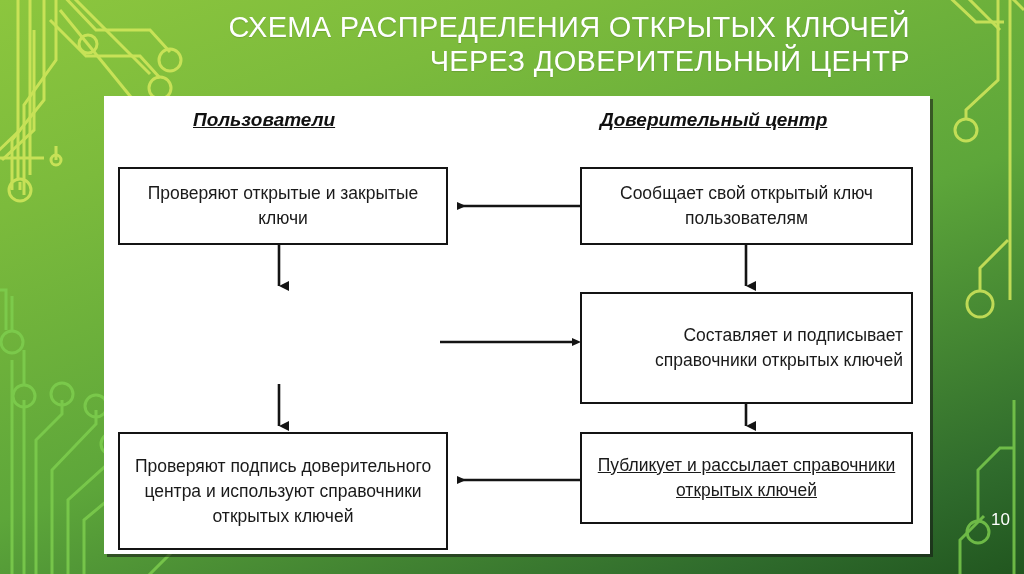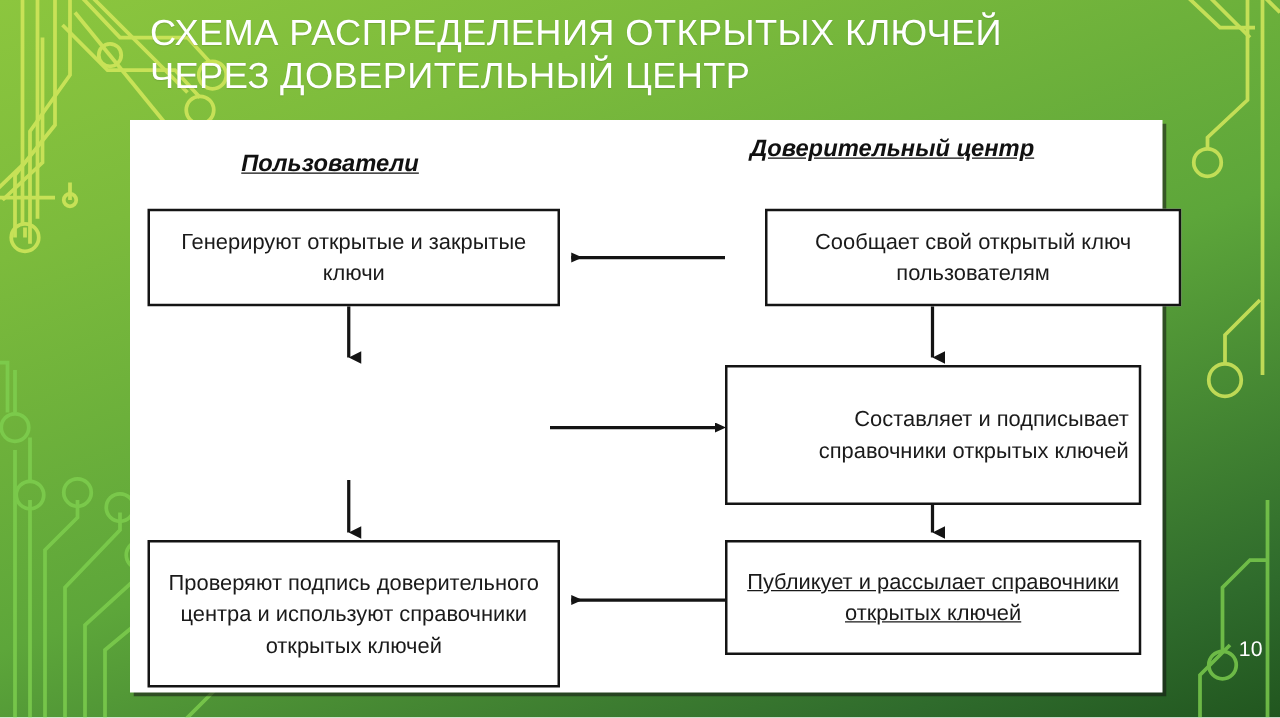--- a/index.html
+++ b/index.html
@@ -36,21 +36,21 @@
     background: #ffffff;
     box-shadow: 3px 3px 0 0 rgba(20,20,20,0.55);
   }
 
   
   .title {
     position: absolute;
     left: 120px;
     top: 10px;
     width: 790px;
-    text-align: left;
+    text-align: right;
     color: #ffffff;
     font-size: 29px;
     line-height: 34px;
     font-weight: normal;
     letter-spacing: 0.3px;
     font-family: "Liberation Sans", sans-serif;
     text-shadow: 0 1px 1px rgba(0,0,0,0.12);
   }
   .title .ln { display: block; }
 
@@ -68,21 +68,21 @@
   .col-head {
     position: absolute;
     font-weight: bold;
     font-style: italic;
     font-size: 19px;
     color: #111111;
     text-decoration: underline;
     white-space: nowrap;
     font-family: "Liberation Sans", sans-serif;
   }
-  #head-users  { left: 193px; top: 121px; text-decoration: underline; }
+  #head-users  { left: 193px; top: 109px; text-decoration: underline; }
   #head-center { left: 600px; top: 109px; }
 
   
   .box {
     position: absolute;
     border: 2px solid #141414;
     background: #ffffff;
     box-sizing: border-box;
     display: flex;
     align-items: center;
@@ -93,21 +93,21 @@
     line-height: 25px;
     padding: 2px 8px;
     font-family: "Liberation Sans", sans-serif;
   }
 
   
   #box-l1 { left: 118px; top: 167px; width: 330px; height: 78px; }
   #box-l2 { left: 118px; top: 292px; width: 330px; height: 92px; }
   #box-l3 { left: 118px; top: 432px; width: 330px; height: 118px; text-align: center; }
   
-  #box-r1 { left: 580px; top: 167px; width: 333px; height: 78px; margin-left: 32px; }
+  #box-r1 { left: 580px; top: 167px; width: 333px; height: 78px; }
   #box-r2 { left: 580px; top: 292px; width: 333px; height: 112px; text-align: right; }
   #box-r3 { left: 580px; top: 432px; width: 333px; height: 92px; text-decoration: underline; }
 
   
   .connectors {
     position: absolute;
     left: 0;
     top: 0;
     width: 1024px;
     height: 574px;
@@ -211,21 +211,21 @@
       <line x1="440" y1="342" x2="572" y2="342" marker-end="url(#arw-r)"></line>
 
       <line x1="279" y1="384" x2="279" y2="426" marker-end="url(#arw-d)"></line>
 
       <line x1="746" y1="384" x2="746" y2="426" marker-end="url(#arw-d)"></line>
 
       <line x1="580" y1="480" x2="457" y2="480" marker-end="url(#arw-l)"></line>
     </g>
   </svg>
 
-  <div class="box" id="box-l1">Генерируют открытые и закрытые ключи</div>
+  <div class="box" id="box-l1">Проверяют открытые и закрытые ключи</div>
   <div class="box" id="box-l3">Проверяют подпись доверительного центра и используют справочники открытых ключей</div>
 
   <div class="box" id="box-r1">Сообщает свой открытый ключ пользователям</div>
   <div class="box" id="box-r2">Составляет и подписывает справочники открытых ключей</div>
   <div class="box" id="box-r3">Публикует и рассылает справочники открытых ключей</div>
 
   <div class="page-number">10</div>
 
 </div>
 

